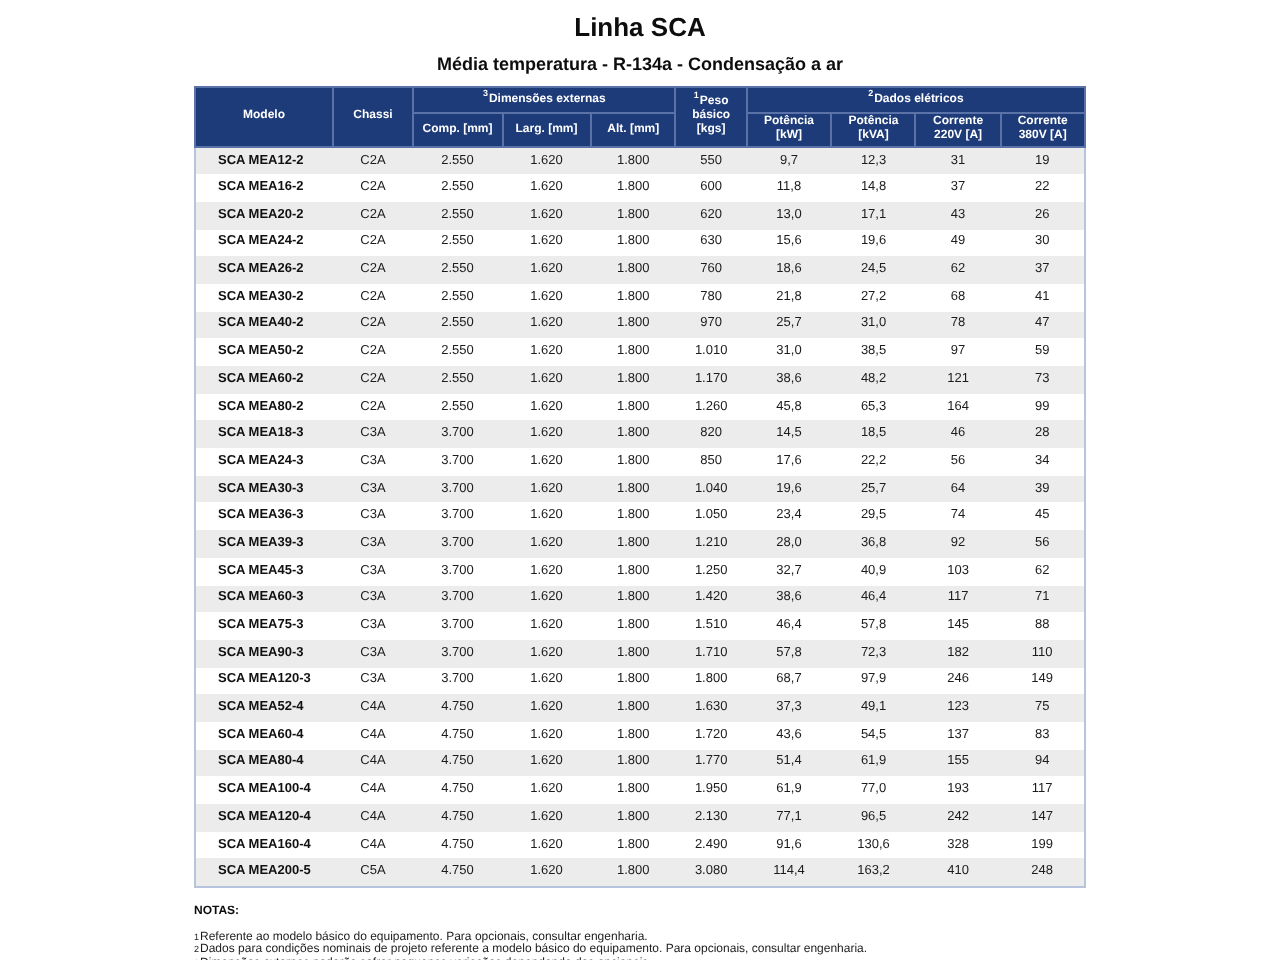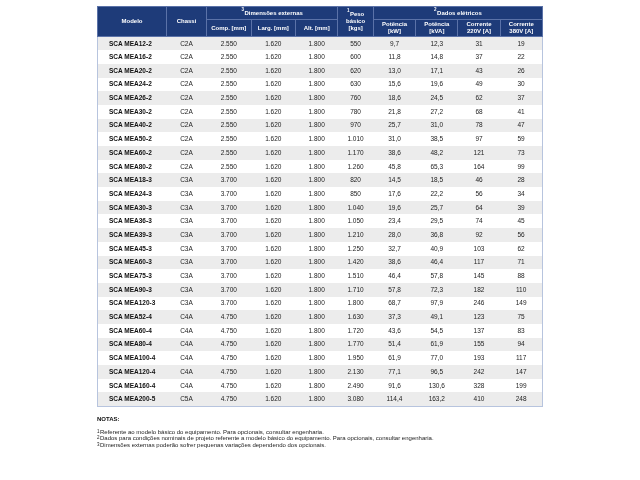--- a/index.html
+++ b/index.html
@@ -51,20 +51,22 @@
   .notes { width: 446px; margin: 9px auto 0 auto; }
   .notes-heading { font-size: 6px; font-weight: bold; margin-bottom: 7px; color: #0d0d0d; }
   .note-line { font-size: 6px; line-height: 6.8px; color: #1c1c1c; }
   .note-line sup { font-size: 4.5px; vertical-align: top; margin-right: 0.5px; }
 </style>
 </head>
 <body>
 
 <div class="page">
 
+  <h1 class="title">Linha SCA</h1>
+  <h2 class="subtitle">Média temperatura - R-134a - Condensação a ar</h2>
 
   <table class="spec">
     <colgroup>
       <col style="width:15.5%">
       <col style="width:9%">
       <col style="width:10%">
       <col style="width:10%">
       <col style="width:9.5%">
       <col style="width:8%">
       <col style="width:9.5%">

